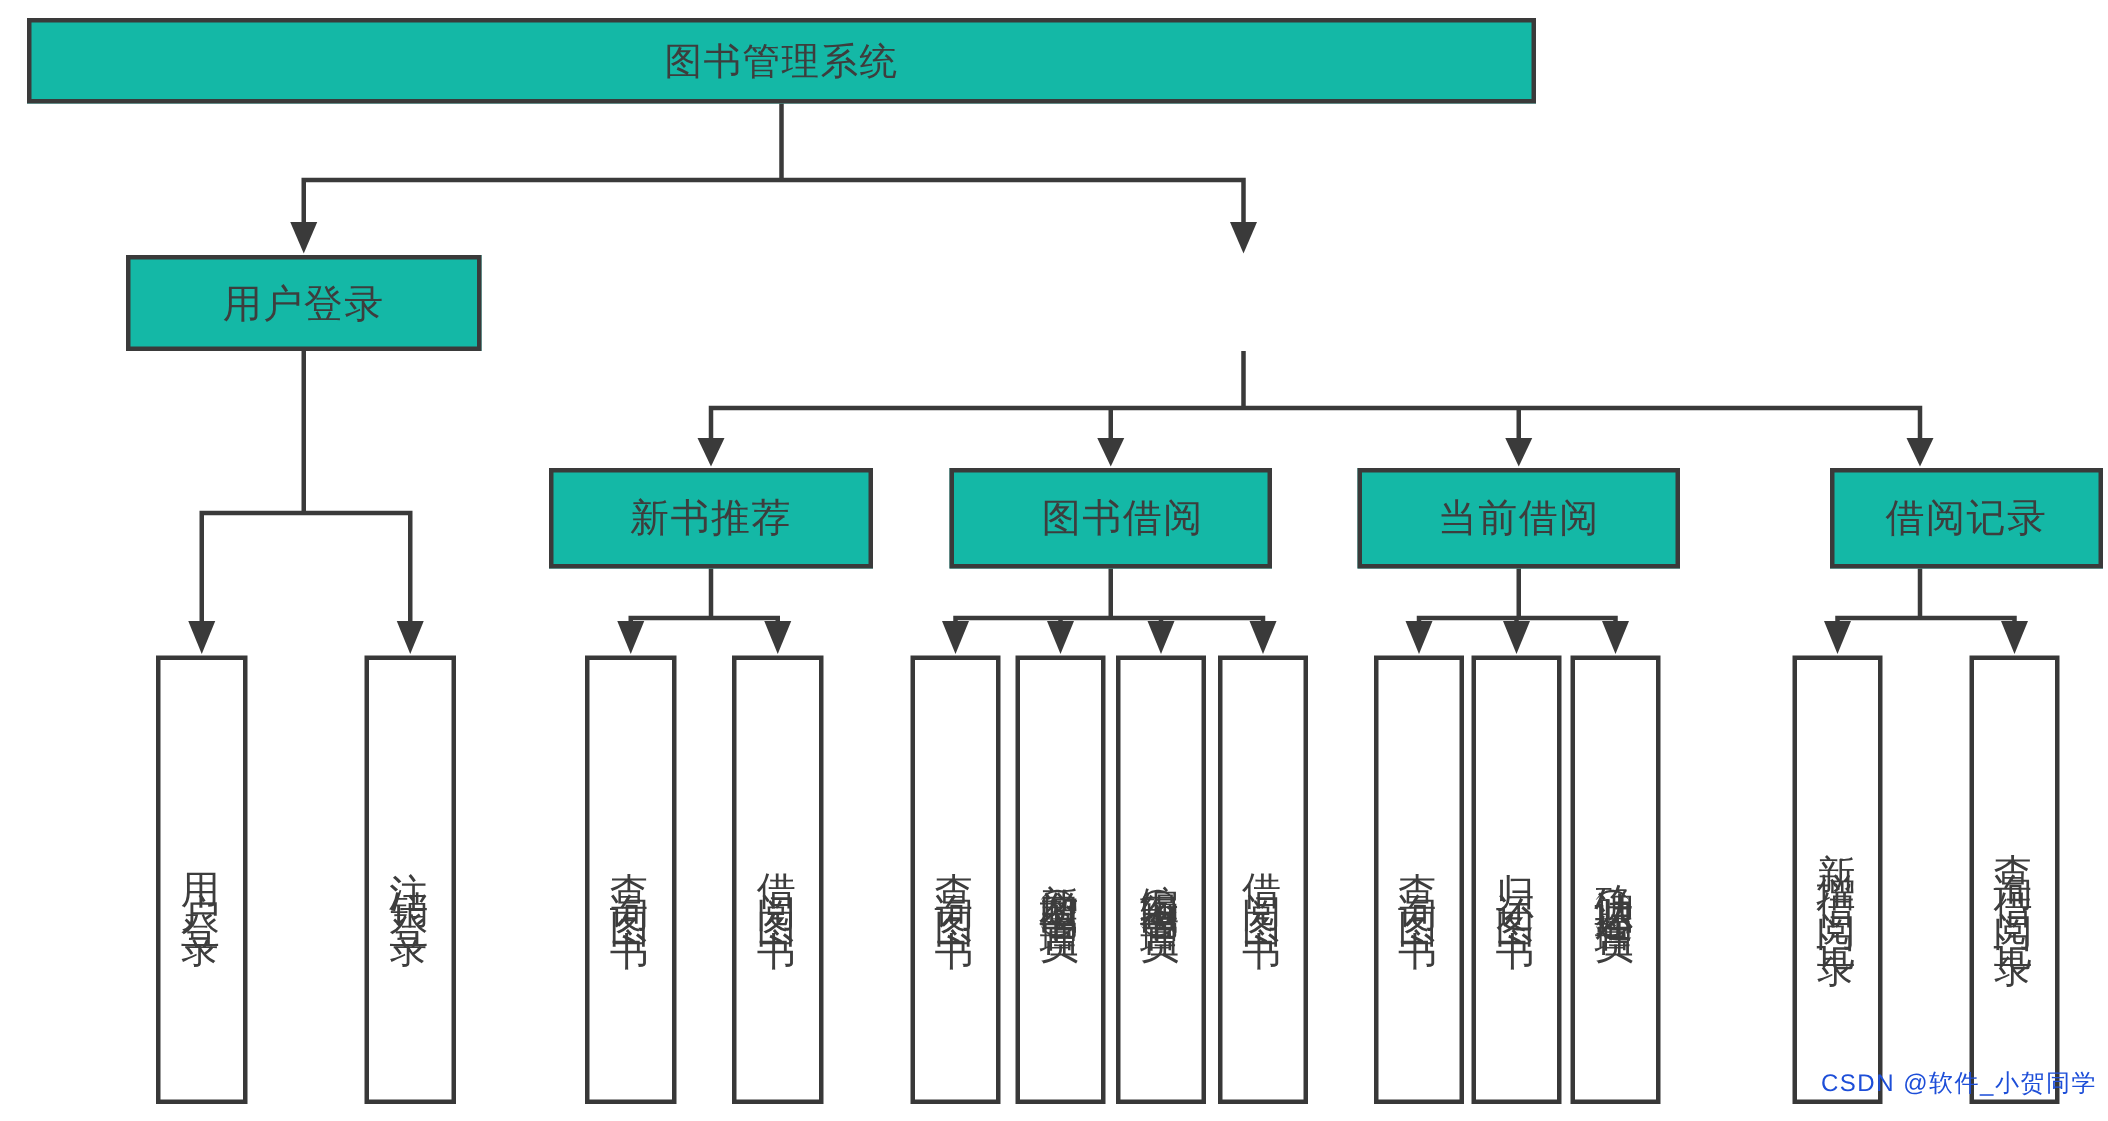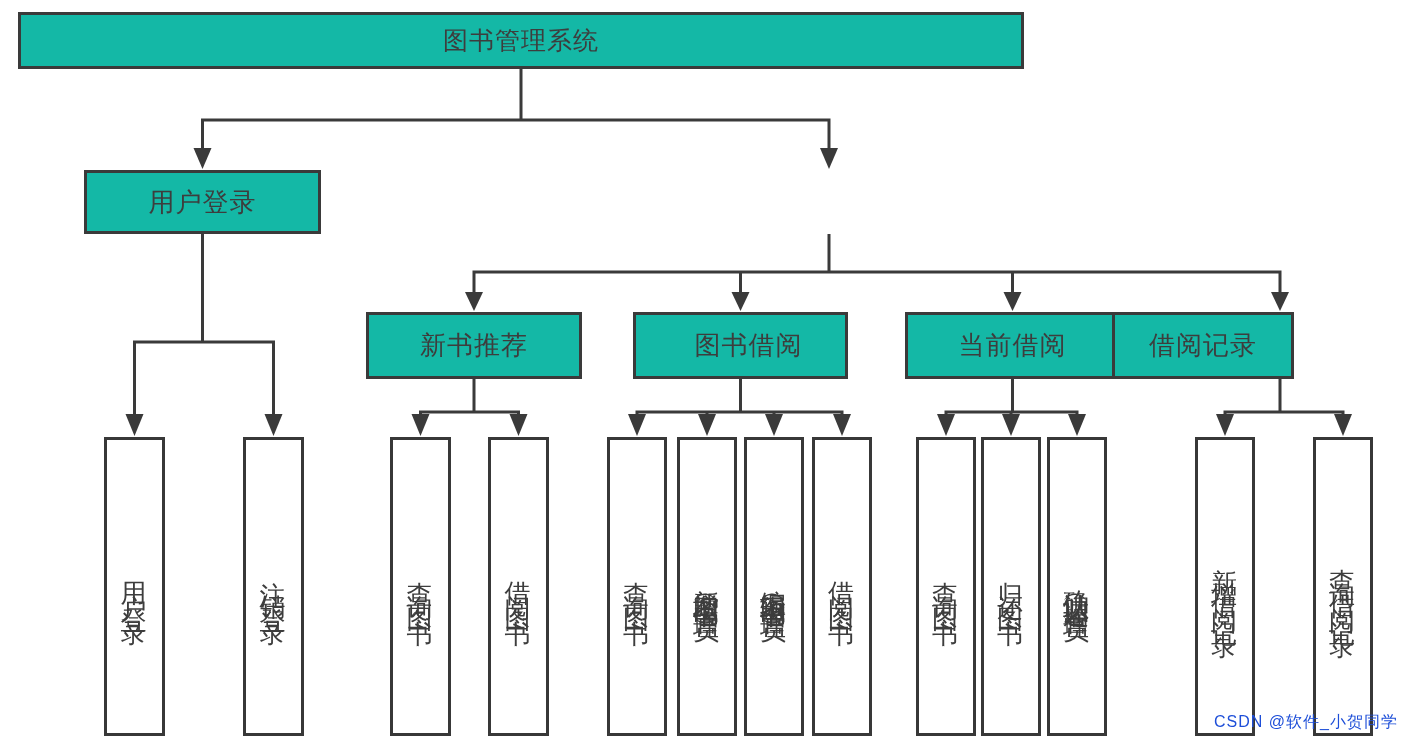--- a/index.html
+++ b/index.html
@@ -128,21 +128,21 @@
 
   <div class="hbox" style="left:366px; top:312px; width:216px; height:67px;">
     <span>新书推荐</span>
   </div>
   <div class="hbox" style="left:633px; top:312px; width:215px; height:67px;padding-left:16px;">
     <span>图书借阅</span>
   </div>
   <div class="hbox" style="left:905px; top:312px; width:215px; height:67px;">
     <span>当前借阅</span>
   </div>
-  <div class="hbox" style="left:1112px; top:312px; width:182px; height:67px;">
+  <div class="hbox" style="left:1220px; top:312px; width:182px; height:67px;">
     <span>借阅记录</span>
   </div>
 
   <div class="vbox" style="left:104px;">
     <span>用户登录</span>
   </div>
   <div class="vbox" style="left:243px;">
     <span>注销登录</span>
   </div>
 

